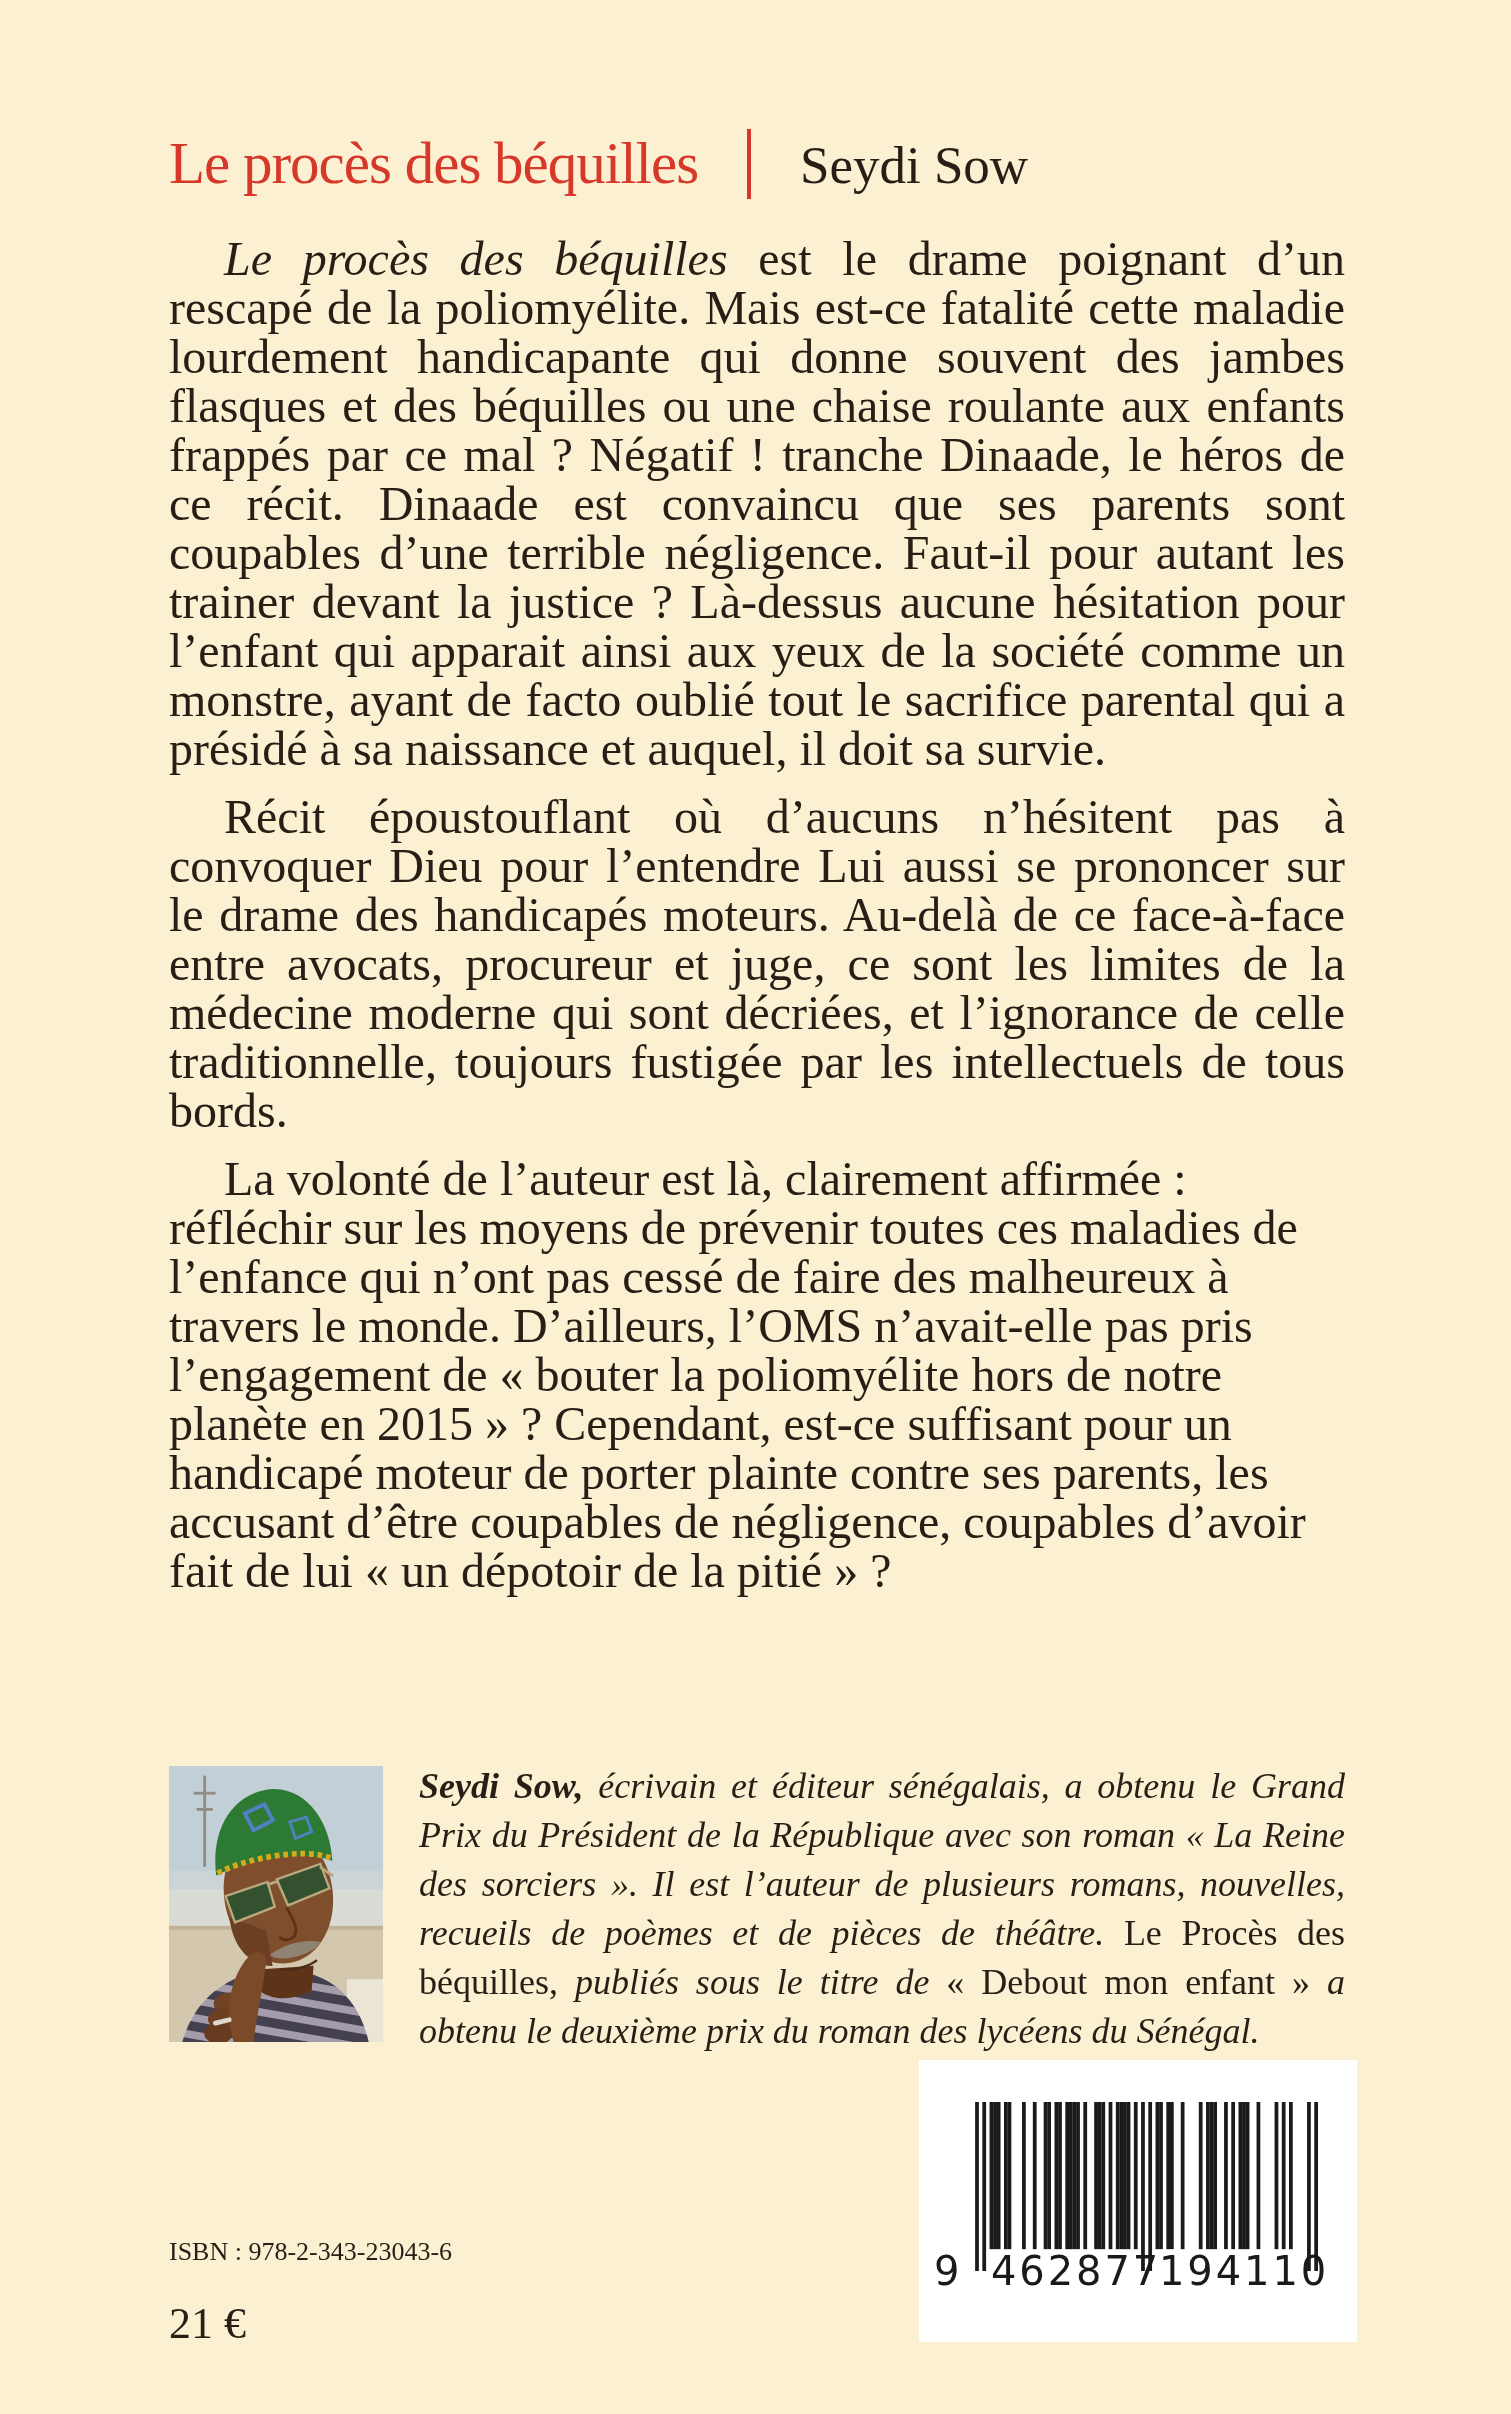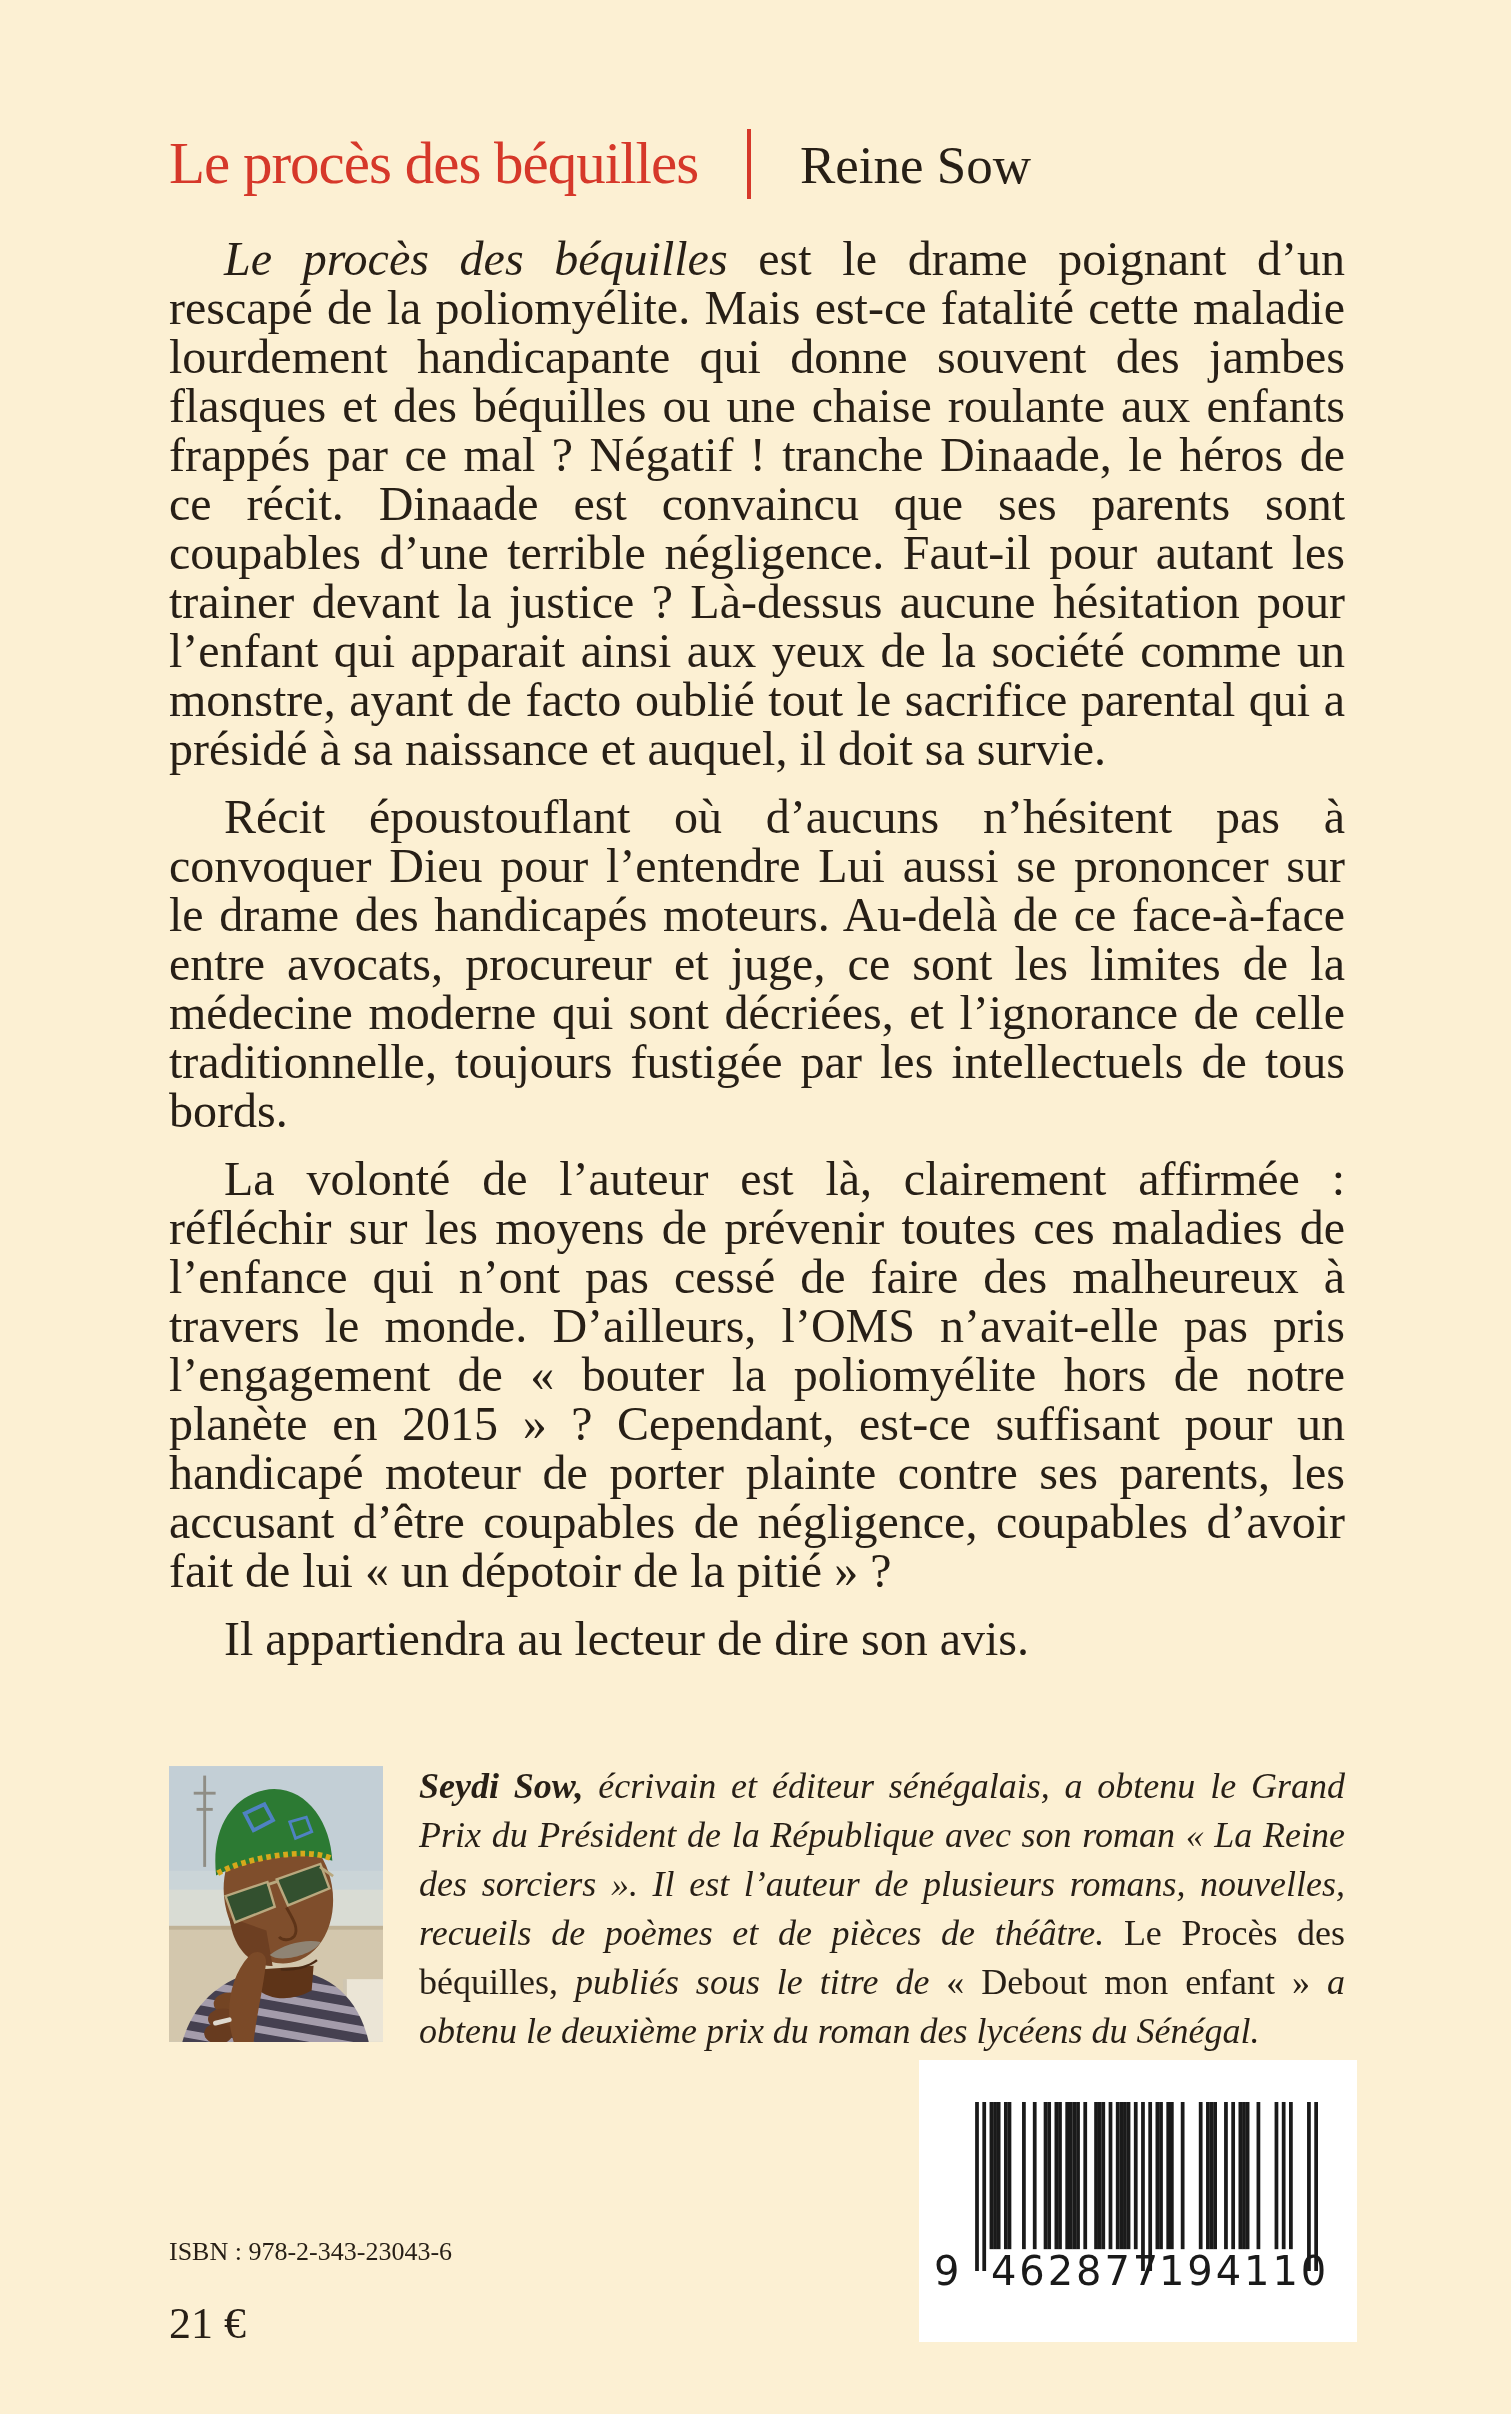--- a/index.html
+++ b/index.html
@@ -46,28 +46,27 @@
   .bd-right { position:absolute; left:240px; letter-spacing:2.9px; }
 </style>
 </head>
 <body>
 
 <div class="page">
 
   <div class="header">
     <span class="book-title">Le procès des béquilles</span>
     <span class="title-divider"></span>
-    <span class="author-name">Reine Sow</span>
+    <span class="author-name">Seydi Sow</span>
   </div>
 
   <div class="synopsis">
     <p><span class="lead-italic">Le procès des béquilles</span><span> est le drame poignant d’un rescapé de la poliomyélite. Mais est-ce fatalité cette maladie lourdement handicapante qui donne souvent des jambes flasques et des béquilles ou une chaise roulante aux enfants frappés par ce mal ? Négatif ! tranche Dinaade, le héros de ce récit. Dinaade est convaincu que ses parents sont coupables d’une terrible négligence. Faut-il pour autant les trainer devant la justice ? Là-dessus aucune hésitation pour l’enfant qui apparait ainsi aux yeux de la société comme un monstre, ayant de facto oublié tout le sacrifice parental qui a présidé à sa naissance et auquel, il doit sa survie.</span></p>
     <p>Récit époustouflant où d’aucuns n’hésitent pas à convoquer Dieu pour l’entendre Lui aussi se prononcer sur le drame des handicapés moteurs. Au-delà de ce face-à-face entre avocats, procureur et juge, ce sont les limites de la médecine moderne qui sont décriées, et l’ignorance de celle traditionnelle, toujours fustigée par les intellectuels de tous bords.</p>
     <p>La volonté de l’auteur est là, clairement affirmée : réfléchir sur les moyens de prévenir toutes ces maladies de l’enfance qui n’ont pas cessé de faire des malheureux à travers le monde. D’ailleurs, l’OMS n’avait-elle pas pris l’engagement de « bouter la poliomyélite hors de notre planète en 2015 » ? Cependant, est-ce suffisant pour un handicapé moteur de porter plainte contre ses parents, les accusant d’être coupables de négligence, coupables d’avoir fait de lui « un dépotoir de la pitié » ?</p>
-    <p>Il appartiendra au lecteur de dire son avis.</p>
   </div>
 
 
   <div class="bio-row">
     <div class="photo-frame">
       <svg width="214" height="276" viewBox="0 0 225 290">
         <defs>
           <pattern id="shirtstripes" width="18" height="18" patternUnits="userSpaceOnUse" patternTransform="rotate(100)">
             <rect width="18" height="18" fill="#454050"></rect>
             <rect width="8" height="18" fill="#a49cab"></rect>

